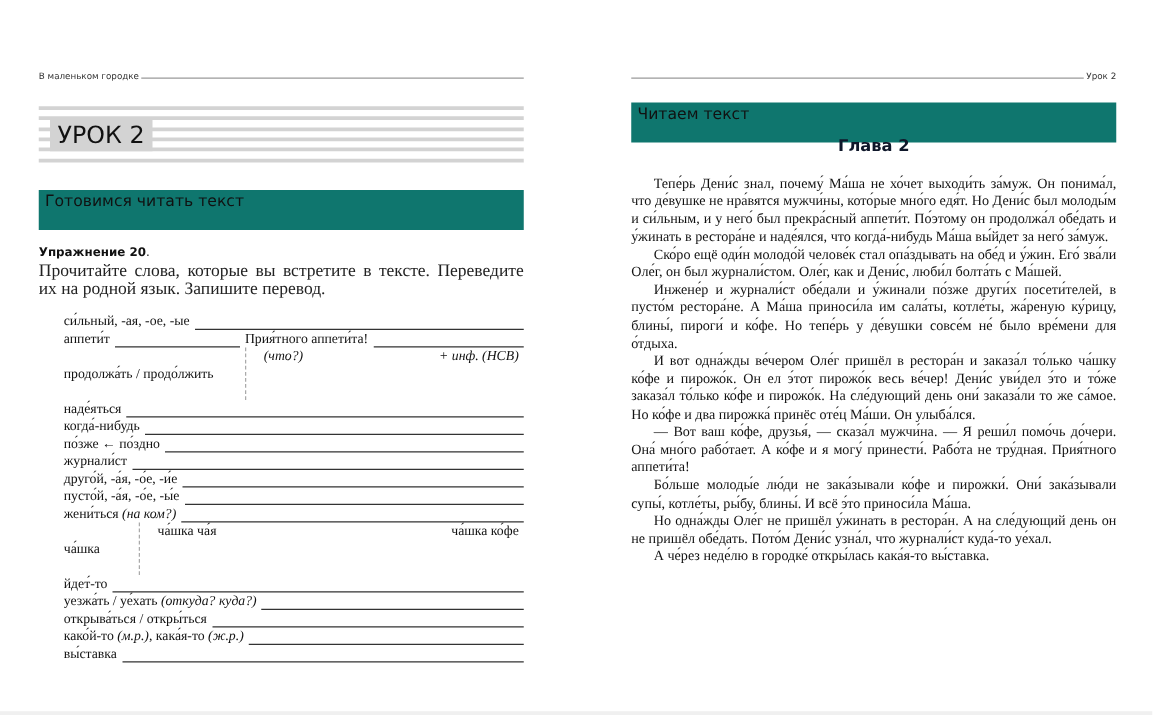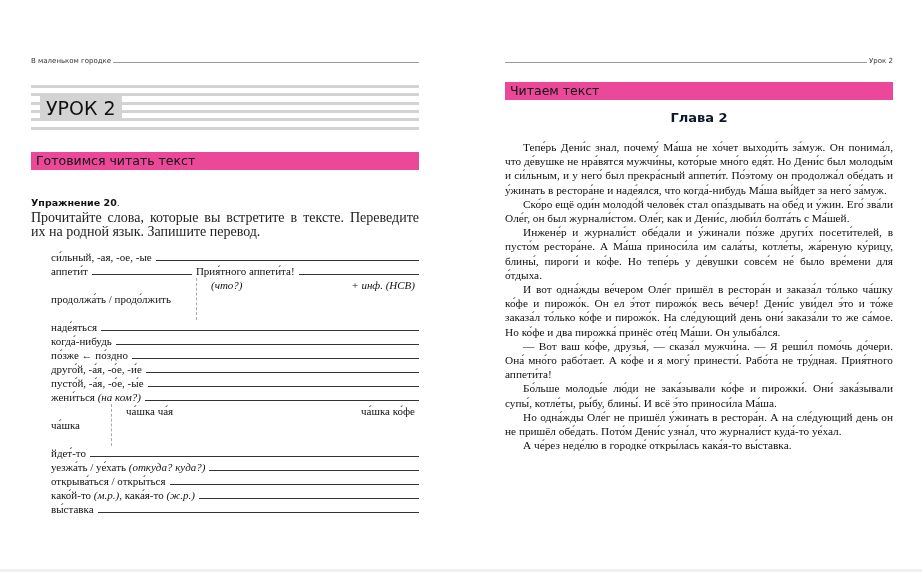--- a/index.html
+++ b/index.html
@@ -16,31 +16,31 @@
   .page-right .running-header { left: 44px; width: 388px; }
   .running-header .rule { flex: 1; border-bottom: 1px solid #9a9a9a; height: 1px; margin-bottom: 2px; }
   .page-left .running-header .rule { margin-left: 2px; }
   .page-right .running-header .rule { margin-right: 2px; }
 
   
   .lesson-banner { position: absolute; left: 31px; top: 45px; width: 388px; height: 46px; }
   .lesson-banner .stripe { position: absolute; left: 0; width: 100%; height: 3px; background: #d3d3d3; }
   .lesson-title-box { position: absolute; left: 9px; top: 10px; height: 26px; background: #d3d3d3; padding: 0 6px; font-family: "DejaVu Sans", sans-serif; font-size: 19px; line-height: 26px; color: #111; }
 
-  .section-bar { position: absolute; height: 18px; background: #ec4899; font-family: "DejaVu Sans", sans-serif; font-size: 12.5px; line-height: 17px; padding-left: 5px; color: #111; }
+  .section-bar { position: absolute; height: 32px; background: #0f766e; font-family: "DejaVu Sans", sans-serif; font-size: 12.5px; line-height: 17px; padding-left: 5px; color: #111; }
   .page-left .section-bar { left: 31px; top: 112px; width: 388px; }
   .page-right .section-bar { left: 44px; top: 42px; width: 388px; }
 
   
   .exercise-title { position: absolute; left: 31px; top: 157px; font-family: "DejaVu Sans", sans-serif; font-size: 9.5px; font-weight: bold; color: #111; }
   .exercise-title .dot { font-weight: normal; }
   .exercise-instr { position: absolute; left: 31px; top: 171px; width: 388px; font-family: Liberation Serif, serif; font-size: 14px; line-height: 14px; text-align: justify; color: #222; }
 
   .vocab { position: absolute; left: 51px; top: 210px; width: 368px; font-size: 11px; line-height: 14px; color: #111; }
-  .vrow { display: flex; height: 14px; white-space: nowrap; }
+  .vrow { display: flex; align-items: flex-end; height: 14px; white-space: nowrap; }
   .vrow .fill { flex: 1; border-bottom: 1px solid #333; height: 11px; margin-left: 4px; }
   .vrow .fill.short { flex: 0 0 100px; margin-right: 4px; }
   .vrow i { font-style: italic; }
 
   .vgroup { position: relative; display: flex; }
   .vgroup .head { display: flex; align-items: center; }
   .vgroup .sep { border-left: 1px dashed #aaa; margin: 0 10px; }
   .vgroup .subs { flex: 1; display: flex; flex-direction: row; justify-content: space-between; }
 
   .group-cont { height: 42px; }
@@ -115,20 +115,24 @@
     <div class="vrow">
       <span>наде́яться</span>
       <span class="fill"></span>
     </div>
     <div class="vrow">
       <span>когда́-нибудь</span>
       <span class="fill"></span>
     </div>
     <div class="vrow">
       <span>по́зже ← по́здно</span>
+      <span class="fill"></span>
+    </div>
+    <div class="vrow">
+      <span>журнали́ст</span>
       <span class="fill"></span>
     </div>
     <div class="vrow">
       <span>друго́й, -а́я, -о́е, -и́е</span>
       <span class="fill"></span>
     </div>
     <div class="vrow">
       <span>пусто́й, -а́я, -о́е, -ы́е</span>
       <span class="fill"></span>
     </div>

